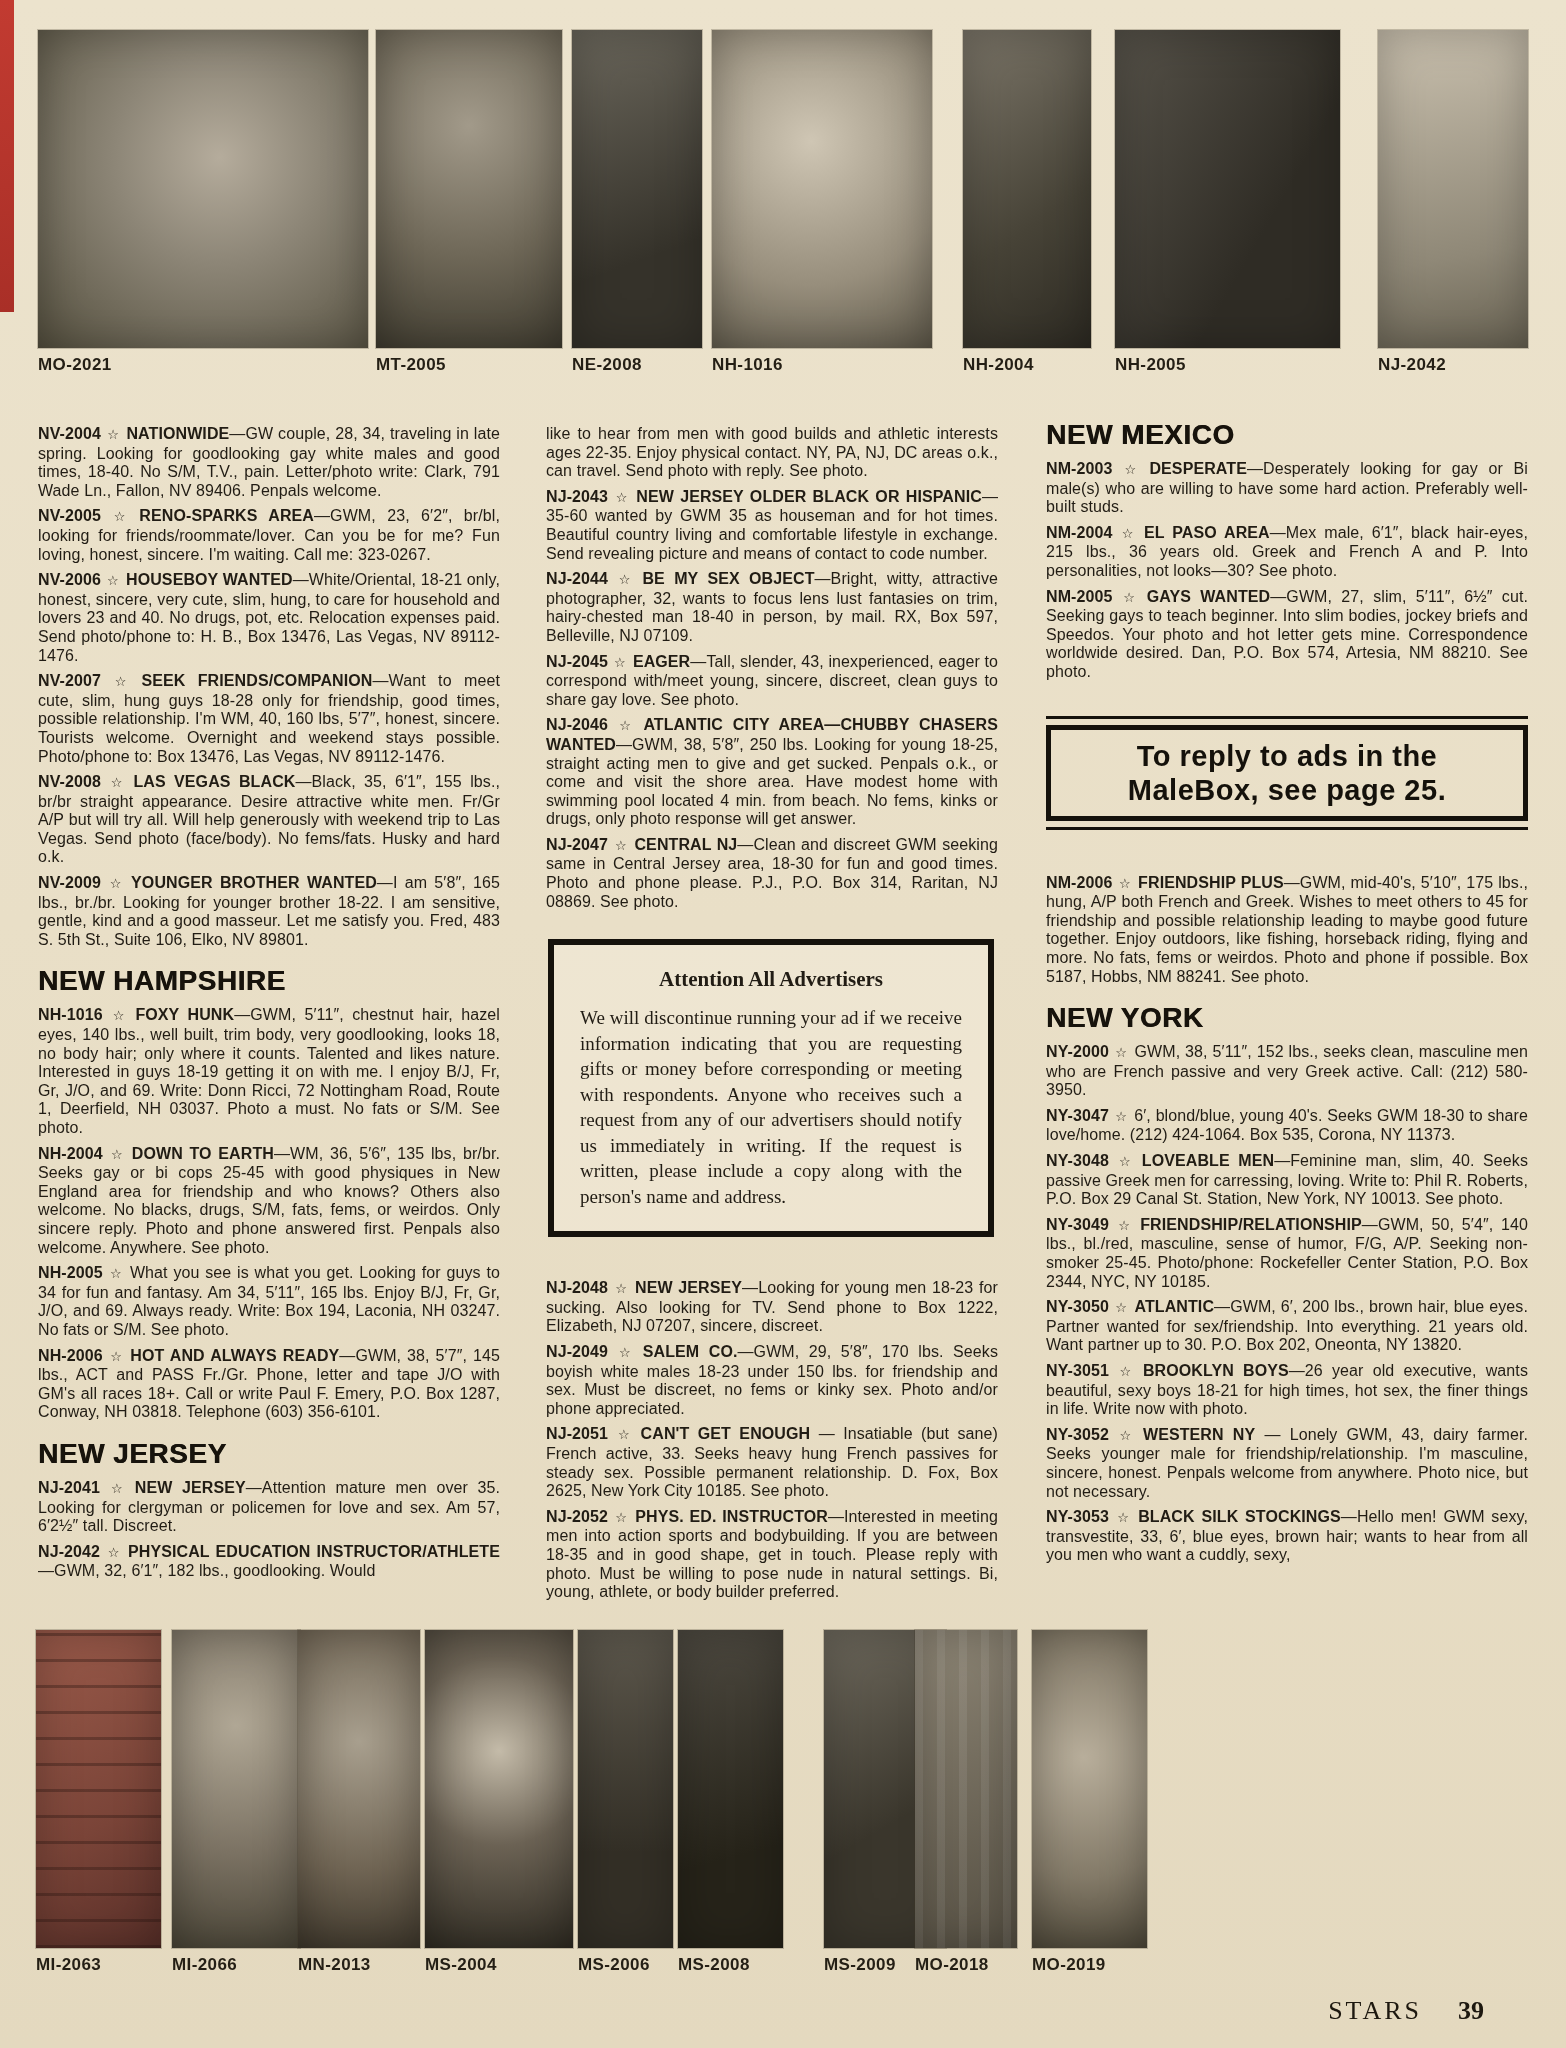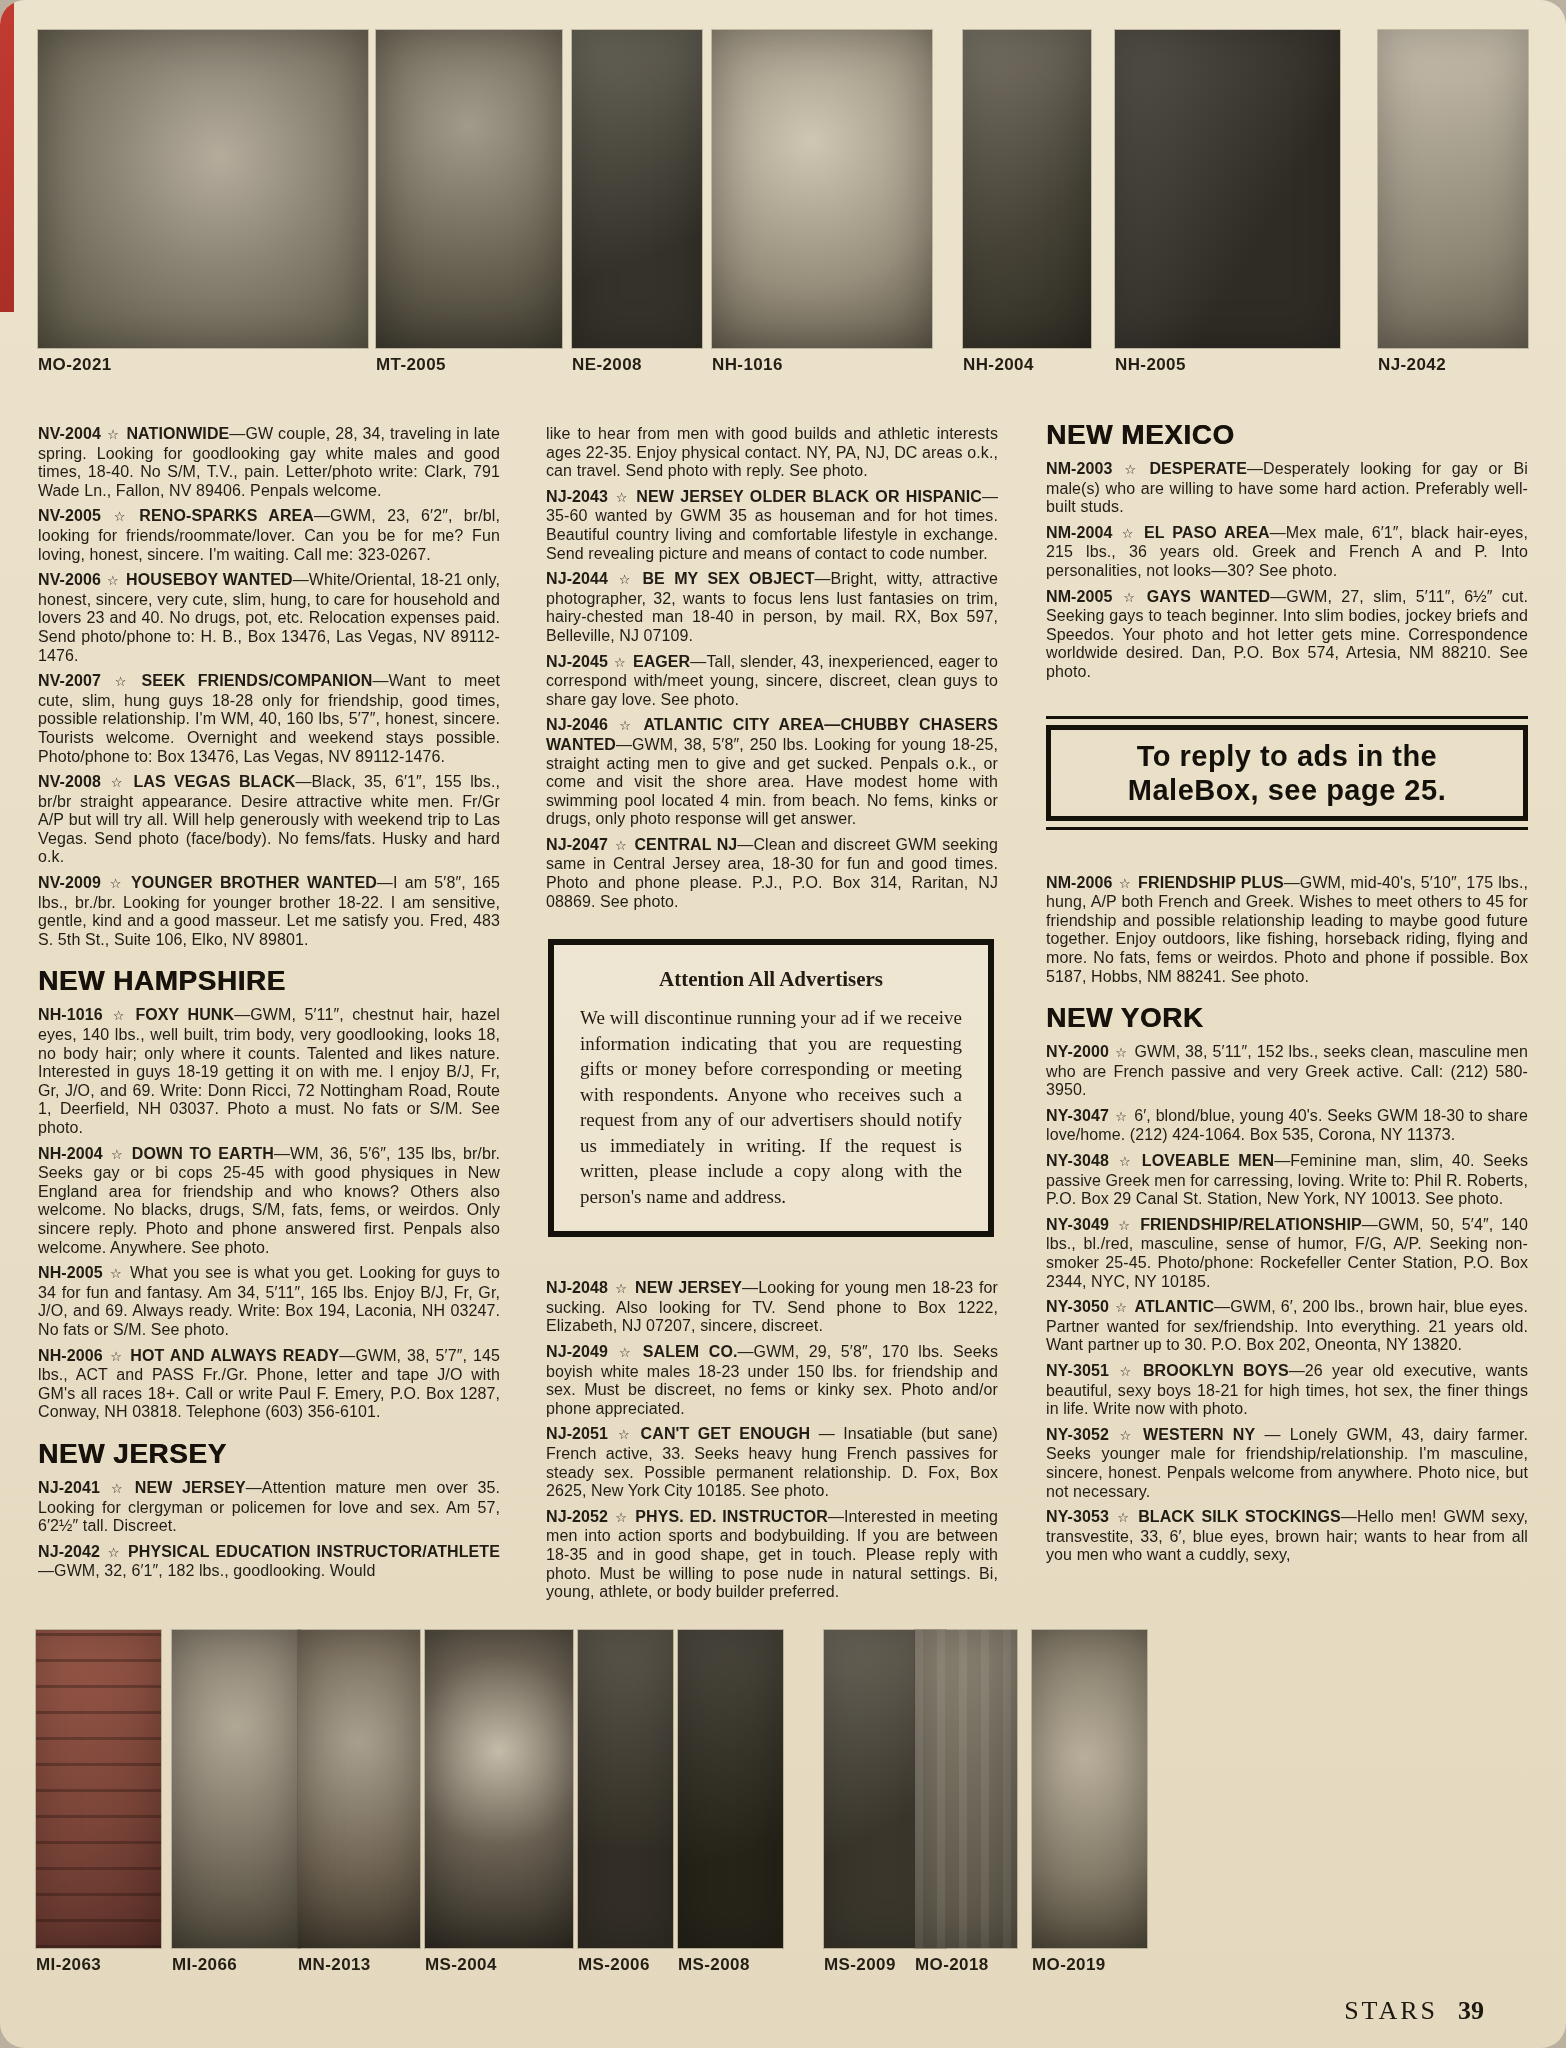--- a/index.html
+++ b/index.html
@@ -1,19 +1,19 @@
 <!DOCTYPE html>
 <html><head>
 <meta charset="utf-8">
 <style>
   html,body{margin:0;padding:0;background:#b9b0a0;}
   #page{
     position:relative;width:1566px;height:2048px;overflow:hidden;
     background:linear-gradient(180deg,#ece3cd 0%,#e9dfc7 45%,#e4d9bf 100%);
-    font-family:"Liberation Sans",sans-serif;color:#211c14;border-radius:25px;
+    font-family:"Liberation Sans",sans-serif;color:#211c14;
   }
   
   #spine{position:absolute;left:0;top:0;width:14px;height:312px;
     background:linear-gradient(180deg,#c23b31,#a92f27);}
   
   .photo-wrap{position:absolute;}
   .photo-img{width:100%;height:318px;box-shadow:inset 0 0 46px rgba(0,0,0,.28), 0 0 0 1px rgba(60,50,35,.25);}
   .photo-caption{margin-top:7px;font-size:17px;font-weight:bold;letter-spacing:.4px;color:#241f15;}
   #top-photos .photo-wrap{top:30px;}
   #top-photos .photo-wrap:nth-child(1){left:38px;width:330px;}
@@ -72,21 +72,21 @@
   .adv-box .adv-body{font-size:19px;line-height:25.5px;text-align:justify;margin:0;}
   
   .malebox-outer{border-top:3px solid #15120c;border-bottom:3px solid #15120c;
     padding:6px 0;margin:34px 0 44px 0;}
   .malebox-inner{border:5px solid #15120c;padding:9px 0;text-align:center;
     font-size:29px;line-height:34px;font-weight:bold;letter-spacing:.5px;color:#14110b;}
   
   #footer{position:absolute;right:82px;top:1996px;font-family:"Liberation Serif",serif;
     font-size:26px;color:#1d180f;}
   #footer .mag{letter-spacing:3px;}
-  #footer .num{font-weight:bold;margin-left:20px;}
+  #footer .num{font-weight:bold;margin-left:36px;}
 </style>
 </head>
 <body>
 
 <div id="page">
   <div id="spine"></div>
 
   <div id="top-photos">
       <div class="photo-wrap">
         <div class="photo-img"></div>

